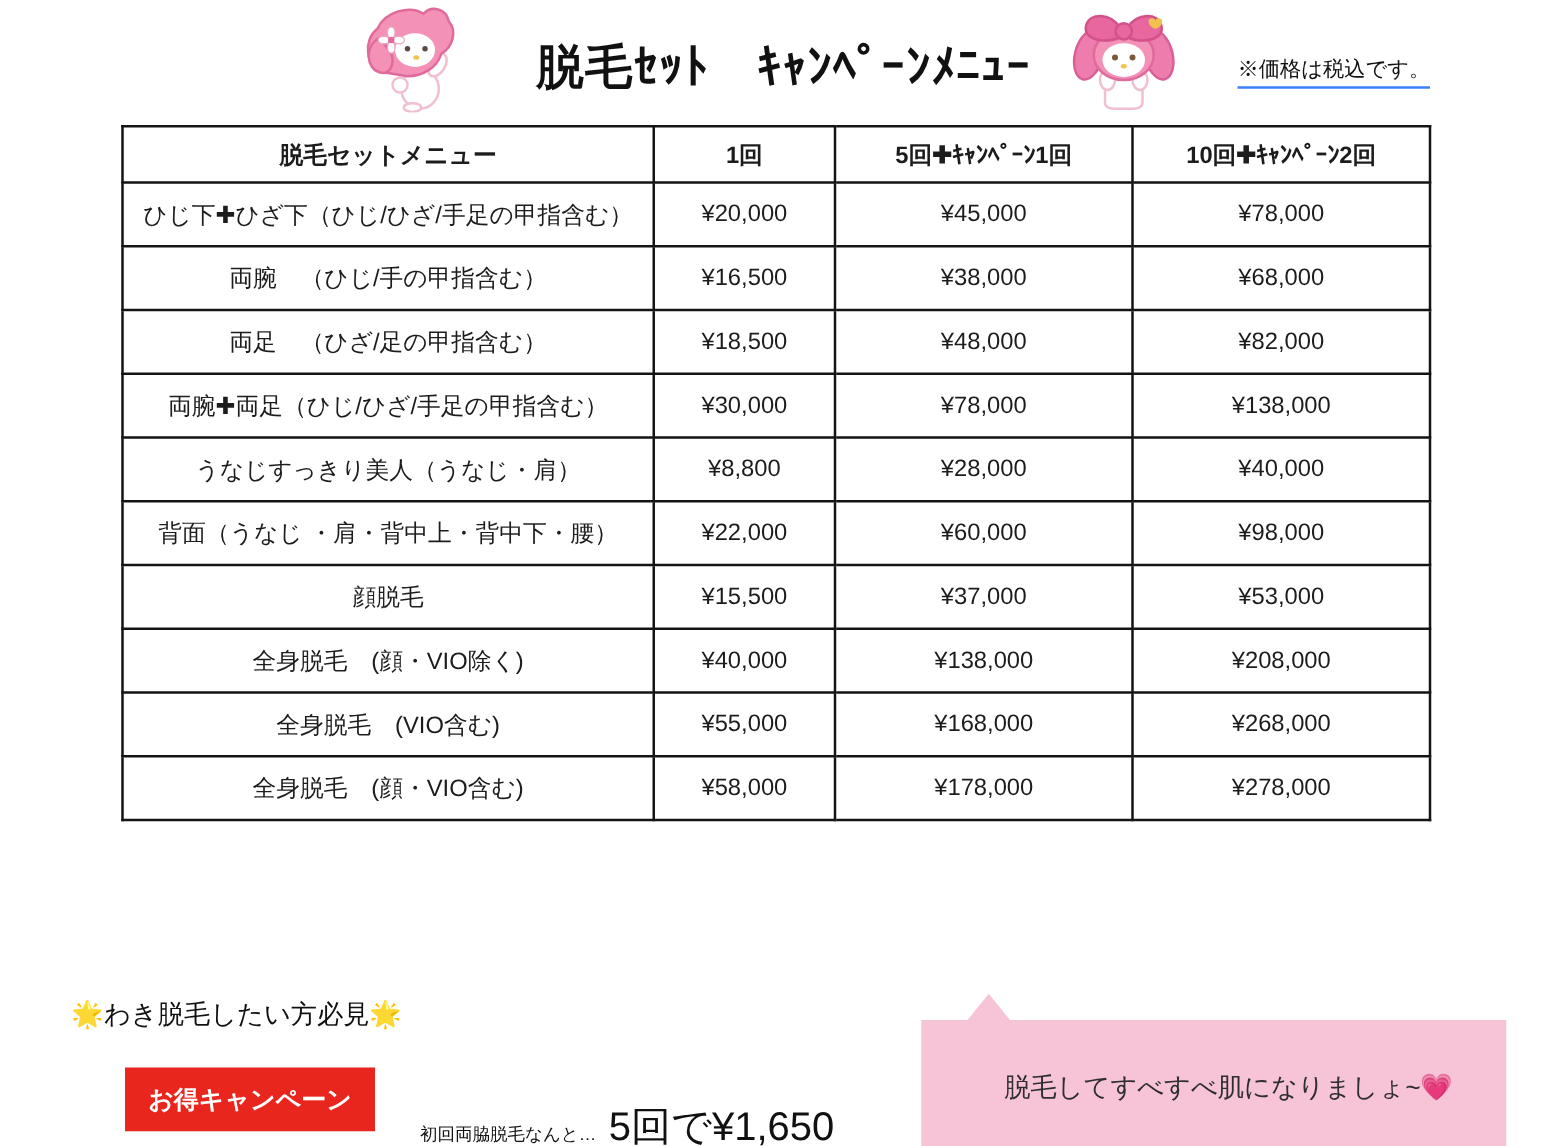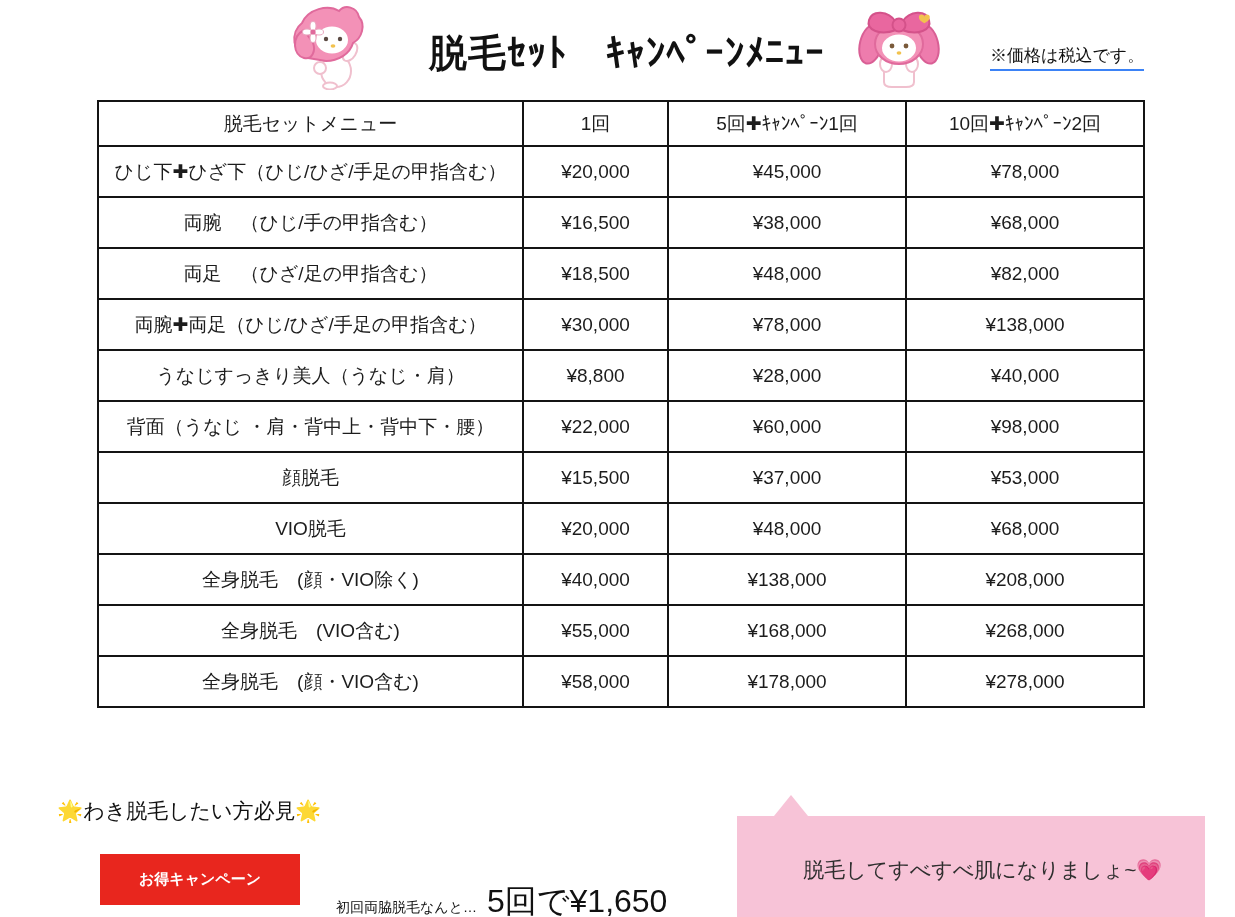--- a/index.html
+++ b/index.html
@@ -13,31 +13,31 @@
   .page-title{position:absolute;left:395px;top:12px;width:430px;text-align:right;
       font-size:38px;font-weight:bold;letter-spacing:1px;color:#111;white-space:nowrap;margin-top:16px;}
   .tax-note{position:absolute;left:990px;top:44px;font-size:17px;color:#111;
       border-bottom:2px solid #3b82f6;padding-bottom:2px;white-space:nowrap;}
 
   
   table.price{position:absolute;left:97px;top:100px;border-collapse:collapse;table-layout:fixed;
       width:1046px;background:#fff;}
   table.price th,table.price td{border:2px solid #141414;text-align:center;vertical-align:middle;
       font-size:19px;color:#1c1c1c;padding:0 4px;overflow:hidden;white-space:nowrap;}
-  table.price th{height:43px;font-weight:normal;margin-top:28px;}
+  table.price th{height:43px;font-weight:bold;margin-top:28px;}
   table.price td{height:49px;margin-top:48px;}
   .col-menu{width:425px;}
   .col-p1{width:145px;}
   .col-p5{width:238px;}
   .col-p10{width:238px;}
 
   
   .promo-headline{position:absolute;left:57px;top:797px;font-size:21px;color:#111;white-space:nowrap;text-align:right;}
   .promo-button{position:absolute;left:100px;top:854px;width:200px;height:51px;background:#e8261e;
-      color:#ffffff;font-size:15px;font-weight:bold;display:flex;align-items:center;justify-content:center;
+      color:#ffffff;font-size:20px;font-weight:bold;display:flex;align-items:center;justify-content:center;
       border:none;cursor:pointer;white-space:nowrap;}
   .promo-line{position:absolute;left:336px;top:840px;display:flex;align-items:baseline;gap:10px;white-space:nowrap;}
   .promo-lead{font-size:14px;color:#111;}
   .promo-price{font-size:32px;color:#111;margin-top:40px;}
 
   .speech-bubble{position:absolute;left:737px;top:816px;width:444px;height:108px;background:#f7c3d7;
       display:flex;align-items:center;justify-content:center;padding-left:24px;}
   .speech-bubble::before{content:"";position:absolute;left:37px;top:-21px;width:0;height:0;
       border-left:17px solid transparent;border-right:17px solid transparent;border-bottom:21px solid #f7c3d7;}
   .bubble-text{font-size:21px;color:#2e2e2e;white-space:nowrap;}
@@ -153,26 +153,20 @@
           <td>¥60,000</td>
           <td>¥98,000</td>
         </tr>
         <tr>
           <td>顔脱毛</td>
           <td>¥15,500</td>
           <td>¥37,000</td>
           <td>¥53,000</td>
         </tr>
         <tr>
-          <td>VIO脱毛</td>
-          <td>¥20,000</td>
-          <td>¥48,000</td>
-          <td>¥68,000</td>
-        </tr>
-        <tr>
           <td>全身脱毛　(顔・VIO除く)</td>
           <td>¥40,000</td>
           <td>¥138,000</td>
           <td>¥208,000</td>
         </tr>
         <tr>
           <td>全身脱毛　(VIO含む)</td>
           <td>¥55,000</td>
           <td>¥168,000</td>
           <td>¥268,000</td>

